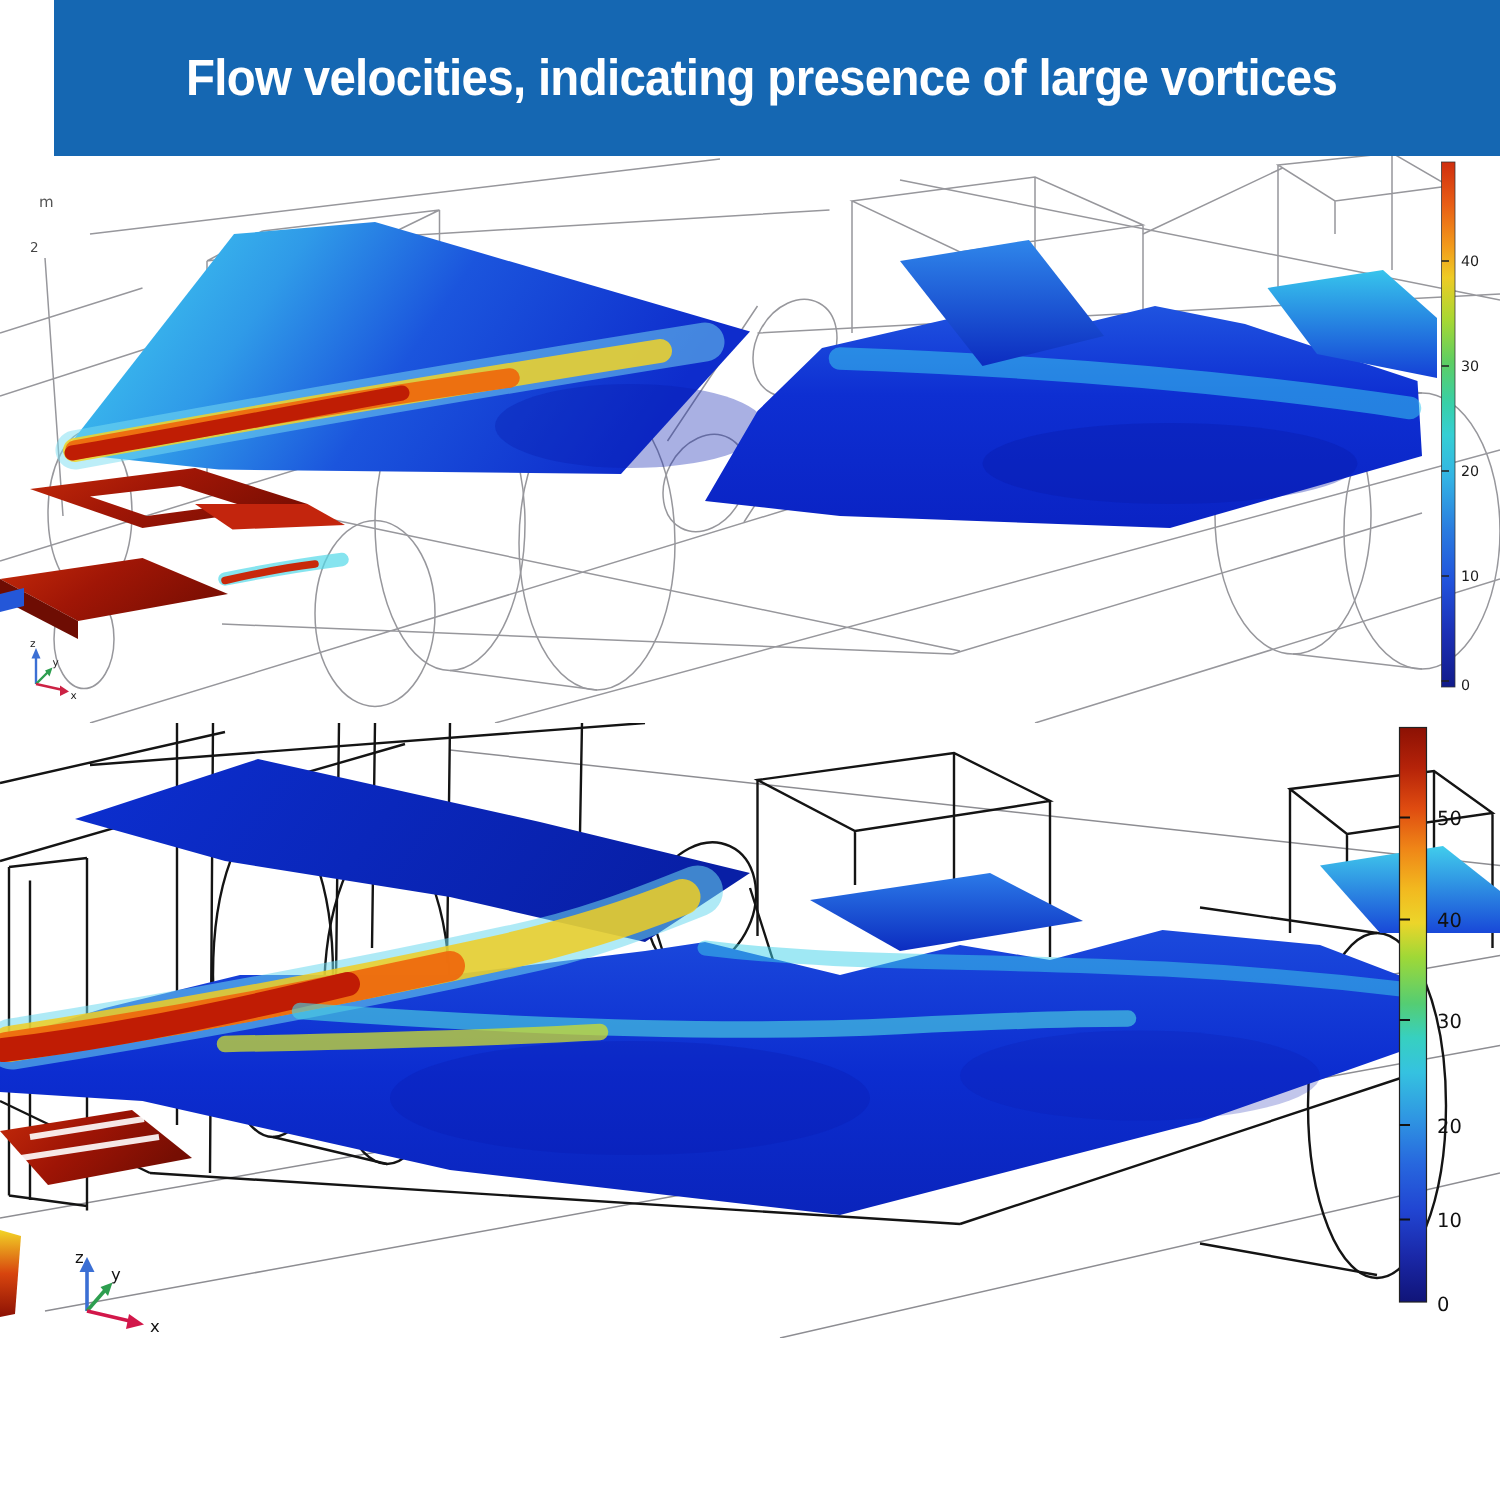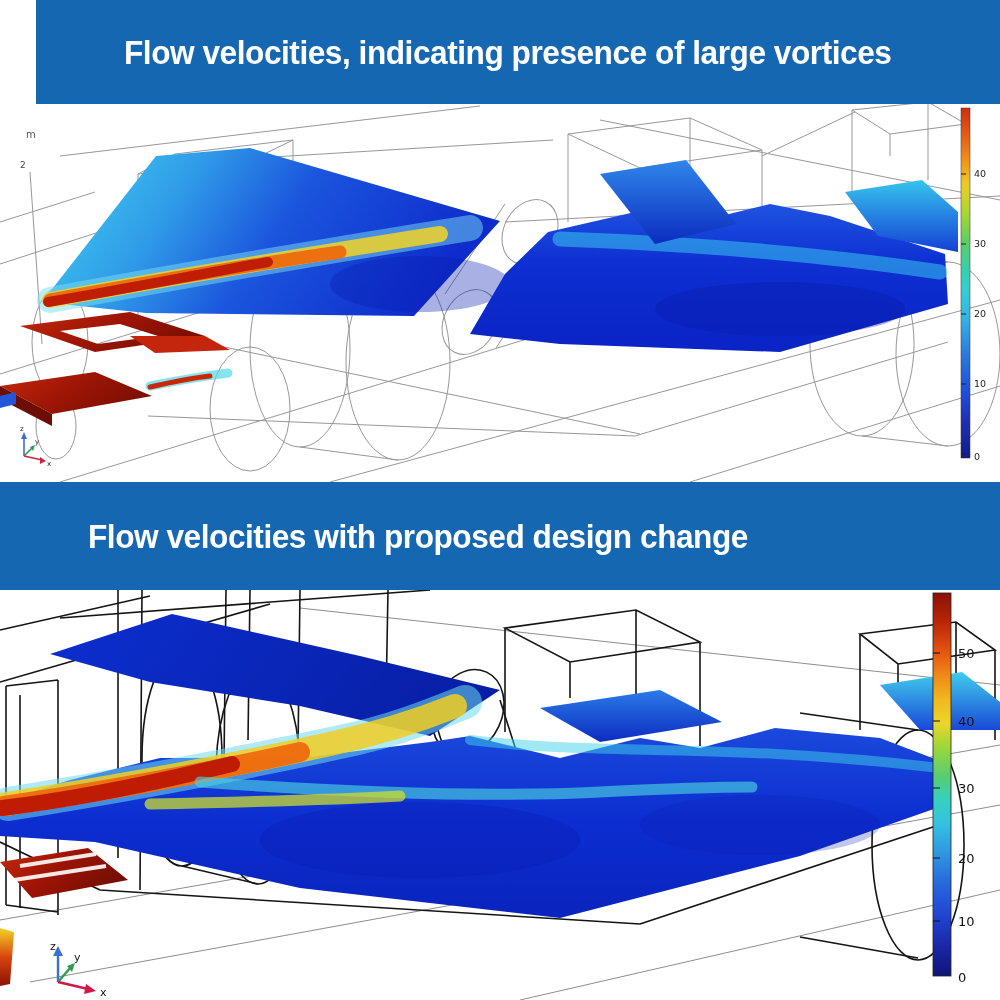--- a/index.html
+++ b/index.html
@@ -142,23 +142,20 @@
         <text x="974" y="73">40</text>
         <text x="974" y="143">30</text>
         <text x="974" y="213">20</text>
         <text x="974" y="283">10</text>
         <text x="974" y="356">0</text>
       </g>
     </g>
   </svg>
   </div>
 
-  <div class="banner banner-mid">
-    <div class="banner-text">Flow velocities with proposed design change</div>
-  </div>
 
   <div class="panel panel-2">
   <svg viewBox="0 0 1000 410" width="1000" height="410">
     <defs>
       <linearGradient id="jet2" x1="0" y1="0" x2="0" y2="1">
         <stop offset="0" stop-color="#8c1104"></stop>
             <stop offset="0.07" stop-color="#b52309"></stop>
         <stop offset="0.14" stop-color="#df4b10"></stop>
             <stop offset="0.21" stop-color="#ef8517"></stop>
         <stop offset="0.28" stop-color="#f2b81f"></stop>

